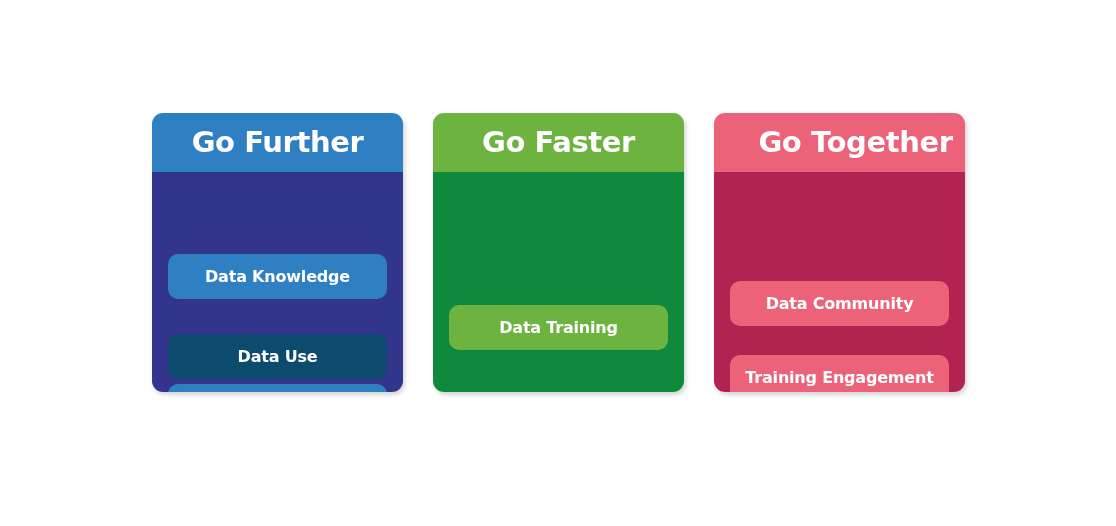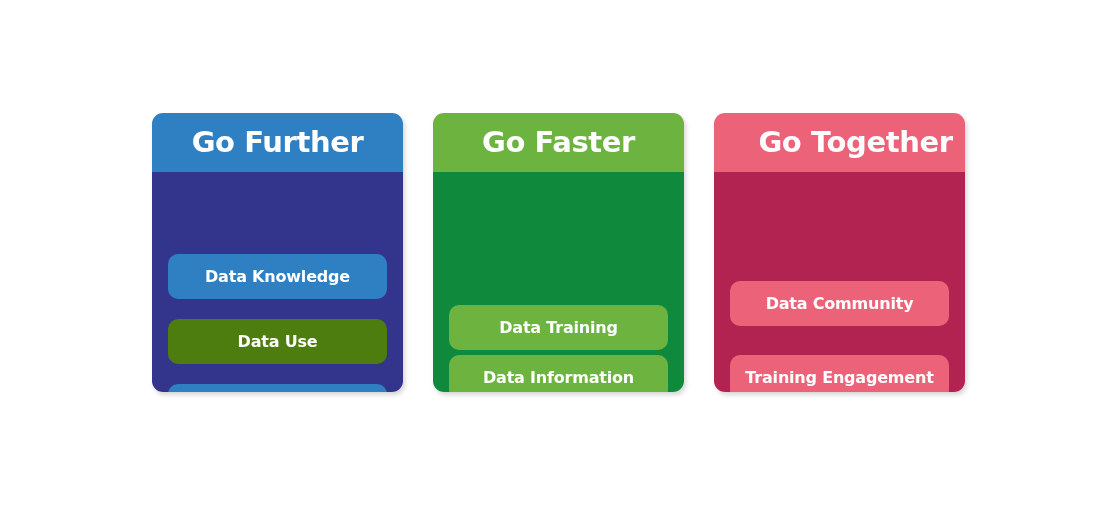--- a/index.html
+++ b/index.html
@@ -80,39 +80,36 @@
 <div id="board">
 
   <div class="card" id="card-0">
     <div class="card-header" style="background: rgb(46, 128, 194);">
       <span class="card-title" style="color: rgb(255, 255, 255);">Go Further</span>
     </div>
     <div class="card-body" style="background: rgb(51, 52, 140);">
       <div class="pill" style="background: rgb(46, 128, 194); top: 82px;">
         <span class="pill-label" style="color: rgb(255, 255, 255);">Data Knowledge</span>
       </div>
-      <div class="pill" style="background: #4d7c0f; top: 147px;">
+      <div class="pill" style="background: #0c4a6e; top: 162px;">
         <span class="pill-label" style="color: rgb(255, 255, 255);">Data Use</span>
       </div>
       <div class="pill" style="background: rgb(46, 128, 194); top: 212px;">
         
       </div>
     </div>
   </div>
 
   <div class="card" id="card-1">
     <div class="card-header" style="background: rgb(108, 179, 63);">
       <span class="card-title" style="color: rgb(255, 255, 255); text-align: center;">Go Faster</span>
     </div>
     <div class="card-body" style="background: rgb(15, 138, 60);">
       <div class="pill" style="background: rgb(108, 179, 63); top: 109px; margin-top: 24px;">
         <span class="pill-label" style="color: rgb(255, 255, 255);">Data Training</span>
-      </div>
-      <div class="pill" style="background: rgb(108, 179, 63); top: 183px;">
-        <span class="pill-label" style="color: rgb(255, 255, 255);">Data Information</span>
       </div>
     </div>
   </div>
 
   <div class="card" id="card-2">
     <div class="card-header" style="background: rgb(236, 99, 121); padding-left: 32px;">
       <span class="card-title" style="color: rgb(255, 255, 255);">Go Together</span>
     </div>
     <div class="card-body" style="background: rgb(179, 35, 81);">
       <div class="pill" style="background: rgb(236, 99, 121); top: 109px;">

